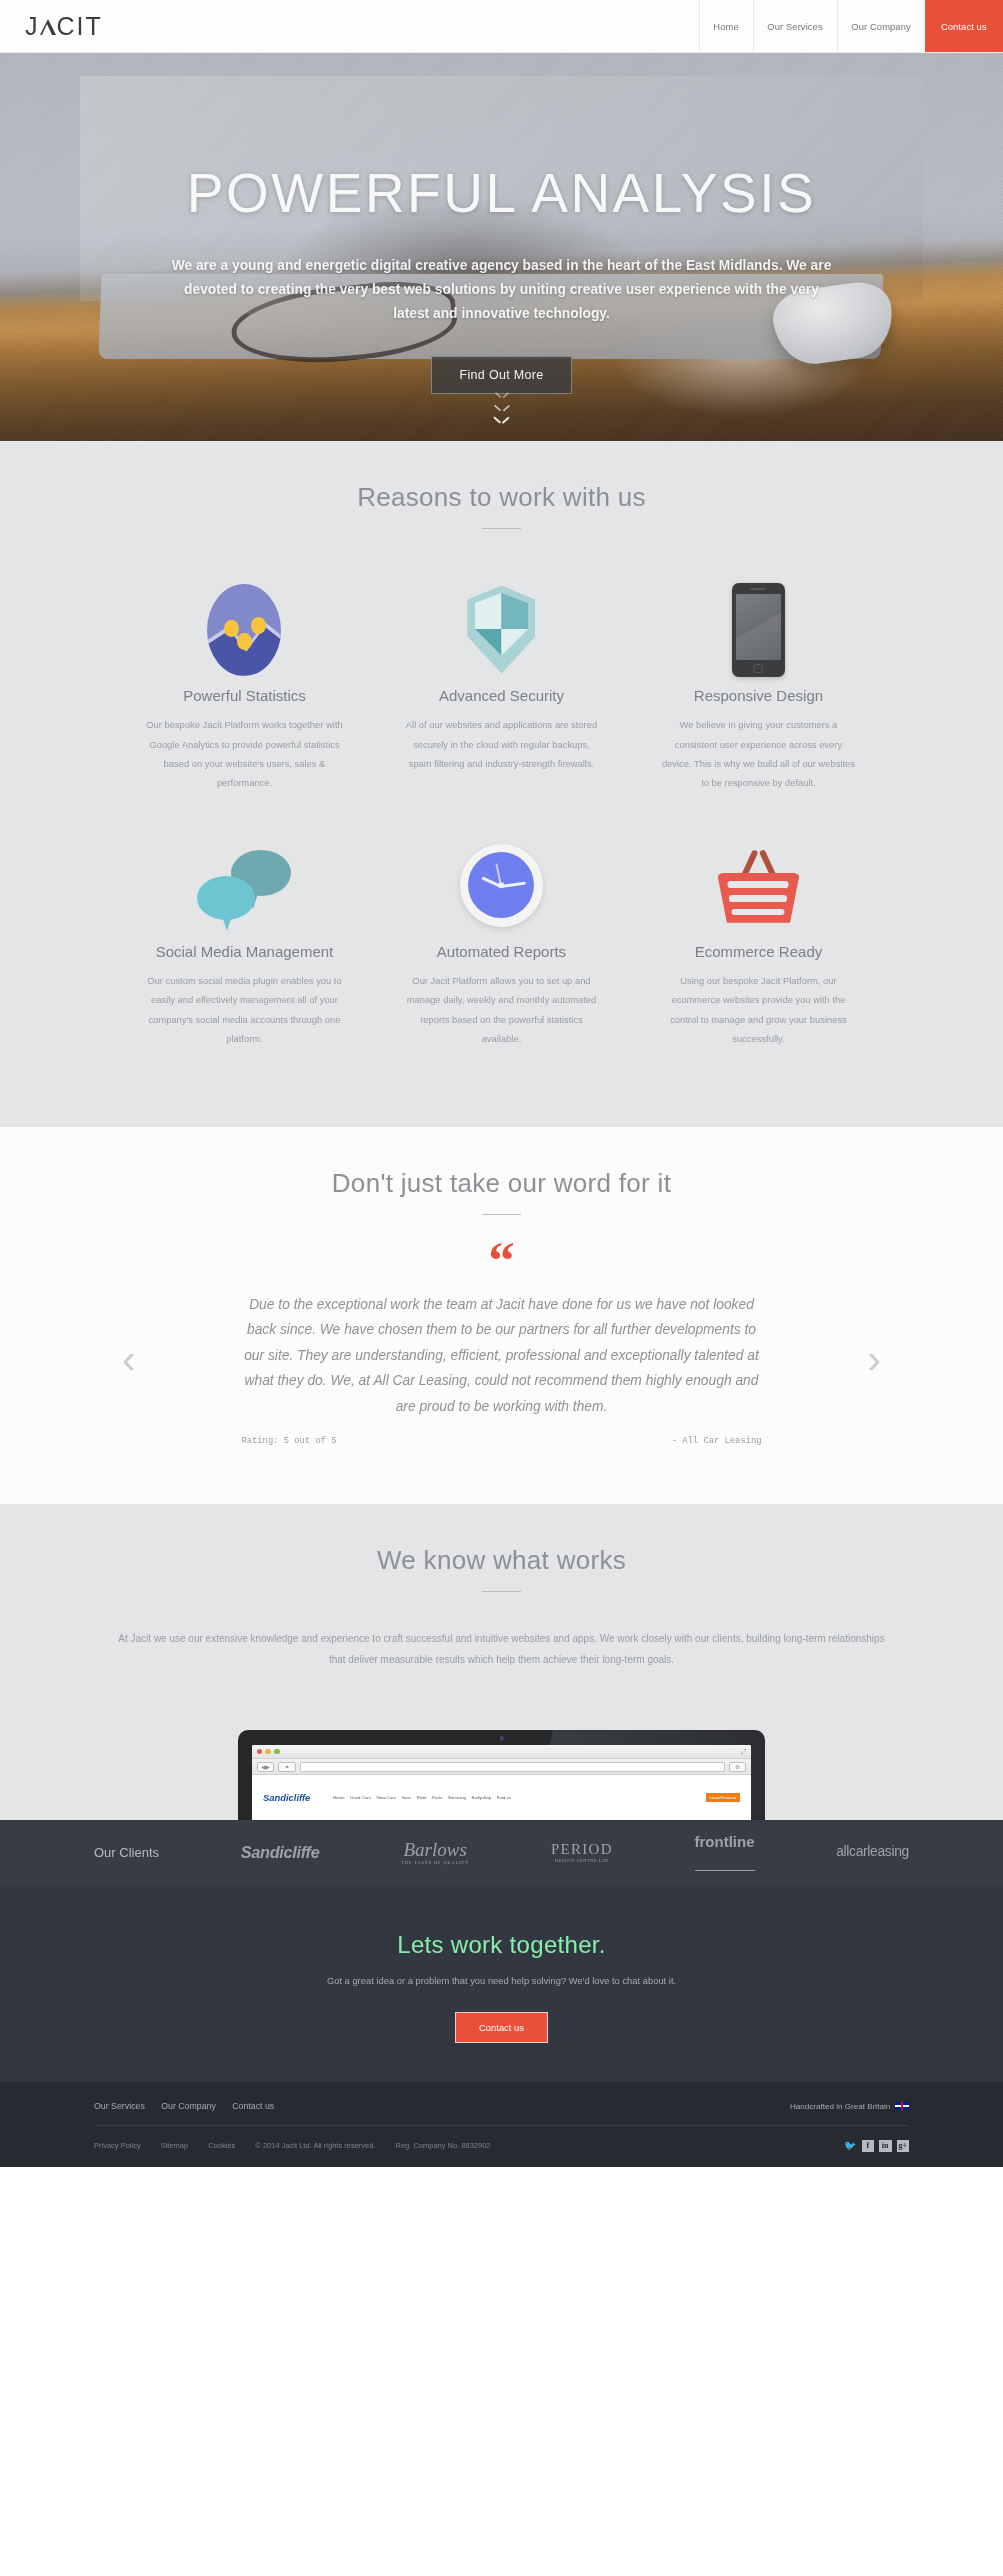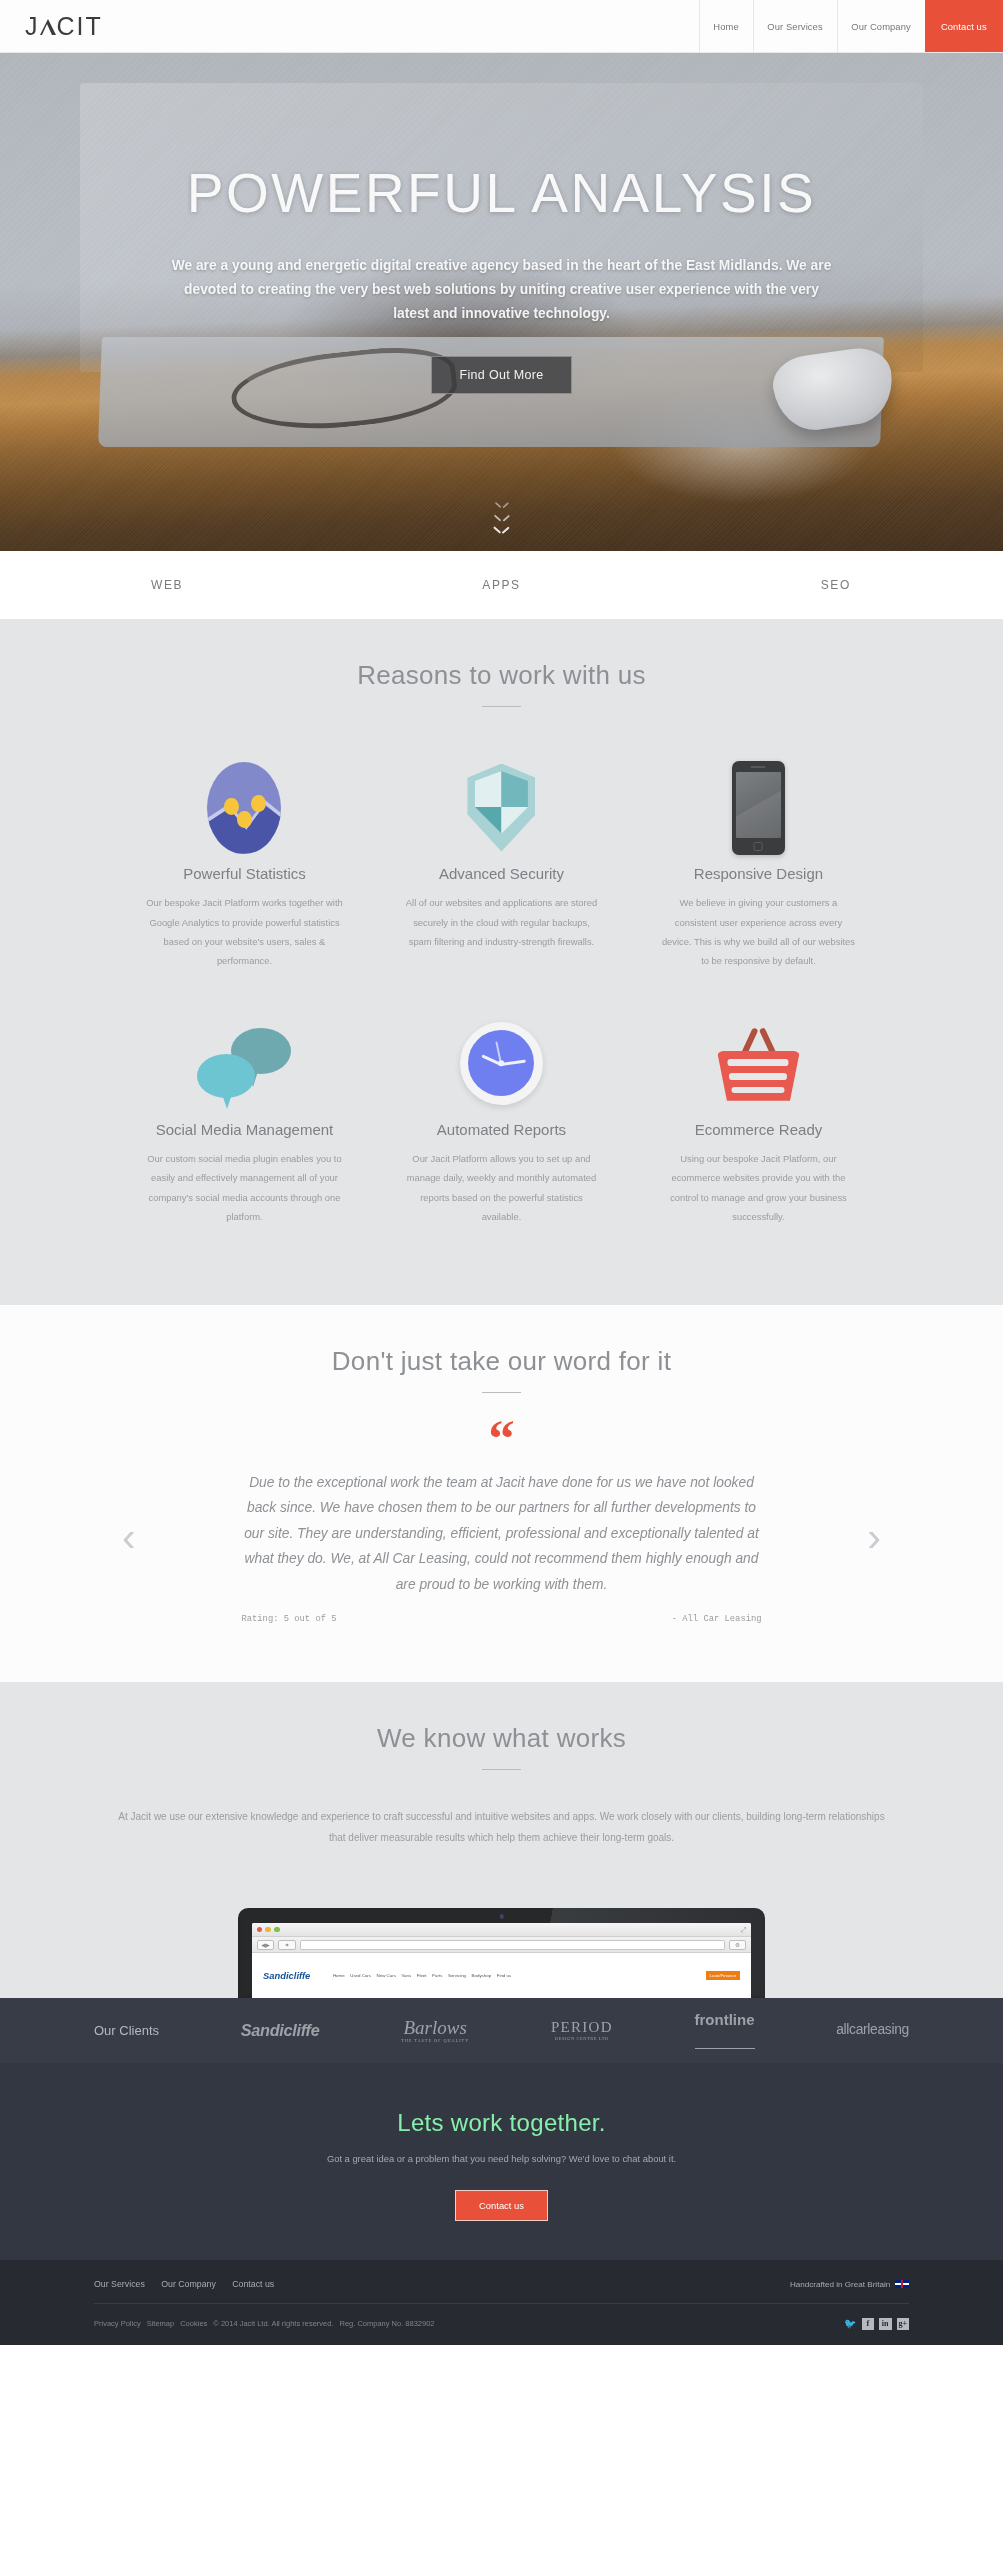--- a/index.html
+++ b/index.html
@@ -69,21 +69,21 @@
   }
   .nav-item.accent {
     background: #e8503a;
     color: #fff;
     border-left: none;
     padding: 0 16.3px;
   }
 
   
   .hero {
-    height: 498px;
+    height: 388px;
     position: relative;
     overflow: hidden;
     background: #b9bec6;
   }
   .hero-photo {
     position: absolute; inset: 0;
     background:
       radial-gradient(ellipse 263px 119px at 46% 58%, rgba(40,32,30,.45), rgba(40,32,30,0) 70%),
       radial-gradient(ellipse 188px 88px at 74% 78%, rgba(255,255,255,.55), rgba(255,255,255,0) 70%),
       linear-gradient(178deg,
@@ -560,21 +560,21 @@
     background:
       linear-gradient(to bottom, transparent 45%, #cf142b 45% 55%, transparent 55%),
       linear-gradient(to right, transparent 45%, #cf142b 45% 55%, transparent 55%);
   }
   .footer-divider { border-top: 0.6px solid #3a3d45; width: 815px; margin: 0 auto; }
   .footer-bottom {
     width: 815px; margin: 0 auto;
     display: flex; align-items: center; justify-content: space-between;
     padding: 13.8px 0 15px;
   }
-  .legal { display: flex; gap: 6px; align-items: center; color: #80838a; font-size: 7.5px; }
+  .legal { display: flex; gap: 20px; align-items: center; color: #80838a; font-size: 7.5px; }
   .legal a { color: #80838a; text-decoration: none; cursor: pointer; }
   .socials { display: flex; gap: 5px; align-items: center; }
   .soc {
     width: 12.5px; height: 12.5px; background: #b6b9bf; color: #272a31;
     display: flex; align-items: center; justify-content: center;
     font-size: 8.1px; font-weight: bold; cursor: pointer;
     font-family: "Liberation Serif", serif;
   }
   .soc.tw { background: transparent; color: #b6b9bf; font-size: 10px; }
 </style>
@@ -610,25 +610,20 @@
       <p class="hero-sub">We are a young and energetic digital creative agency based in the heart of the East Midlands. We are devoted to creating the very best web solutions by uniting creative user experience with the very latest and innovative technology.</p>
       <div class="hero-btn">Find Out More</div>
     </div>
     <div class="scroll-chevrons">
       <span class="chev c1"></span>
       <span class="chev c2"></span>
       <span class="chev c3"></span>
     </div>
   </section>
 
-  <section class="service-strip">
-    <div class="svc">WEB</div>
-    <div class="svc">APPS</div>
-    <div class="svc">SEO</div>
-  </section>
 
   <section class="section grey">
     <h2 class="sec-title">Reasons to work with us</h2>
     <div class="sec-rule"></div>
 
     <div class="features">
 
       <div class="feature">
         <div class="feat-icon">
           <div class="ico-stats">

